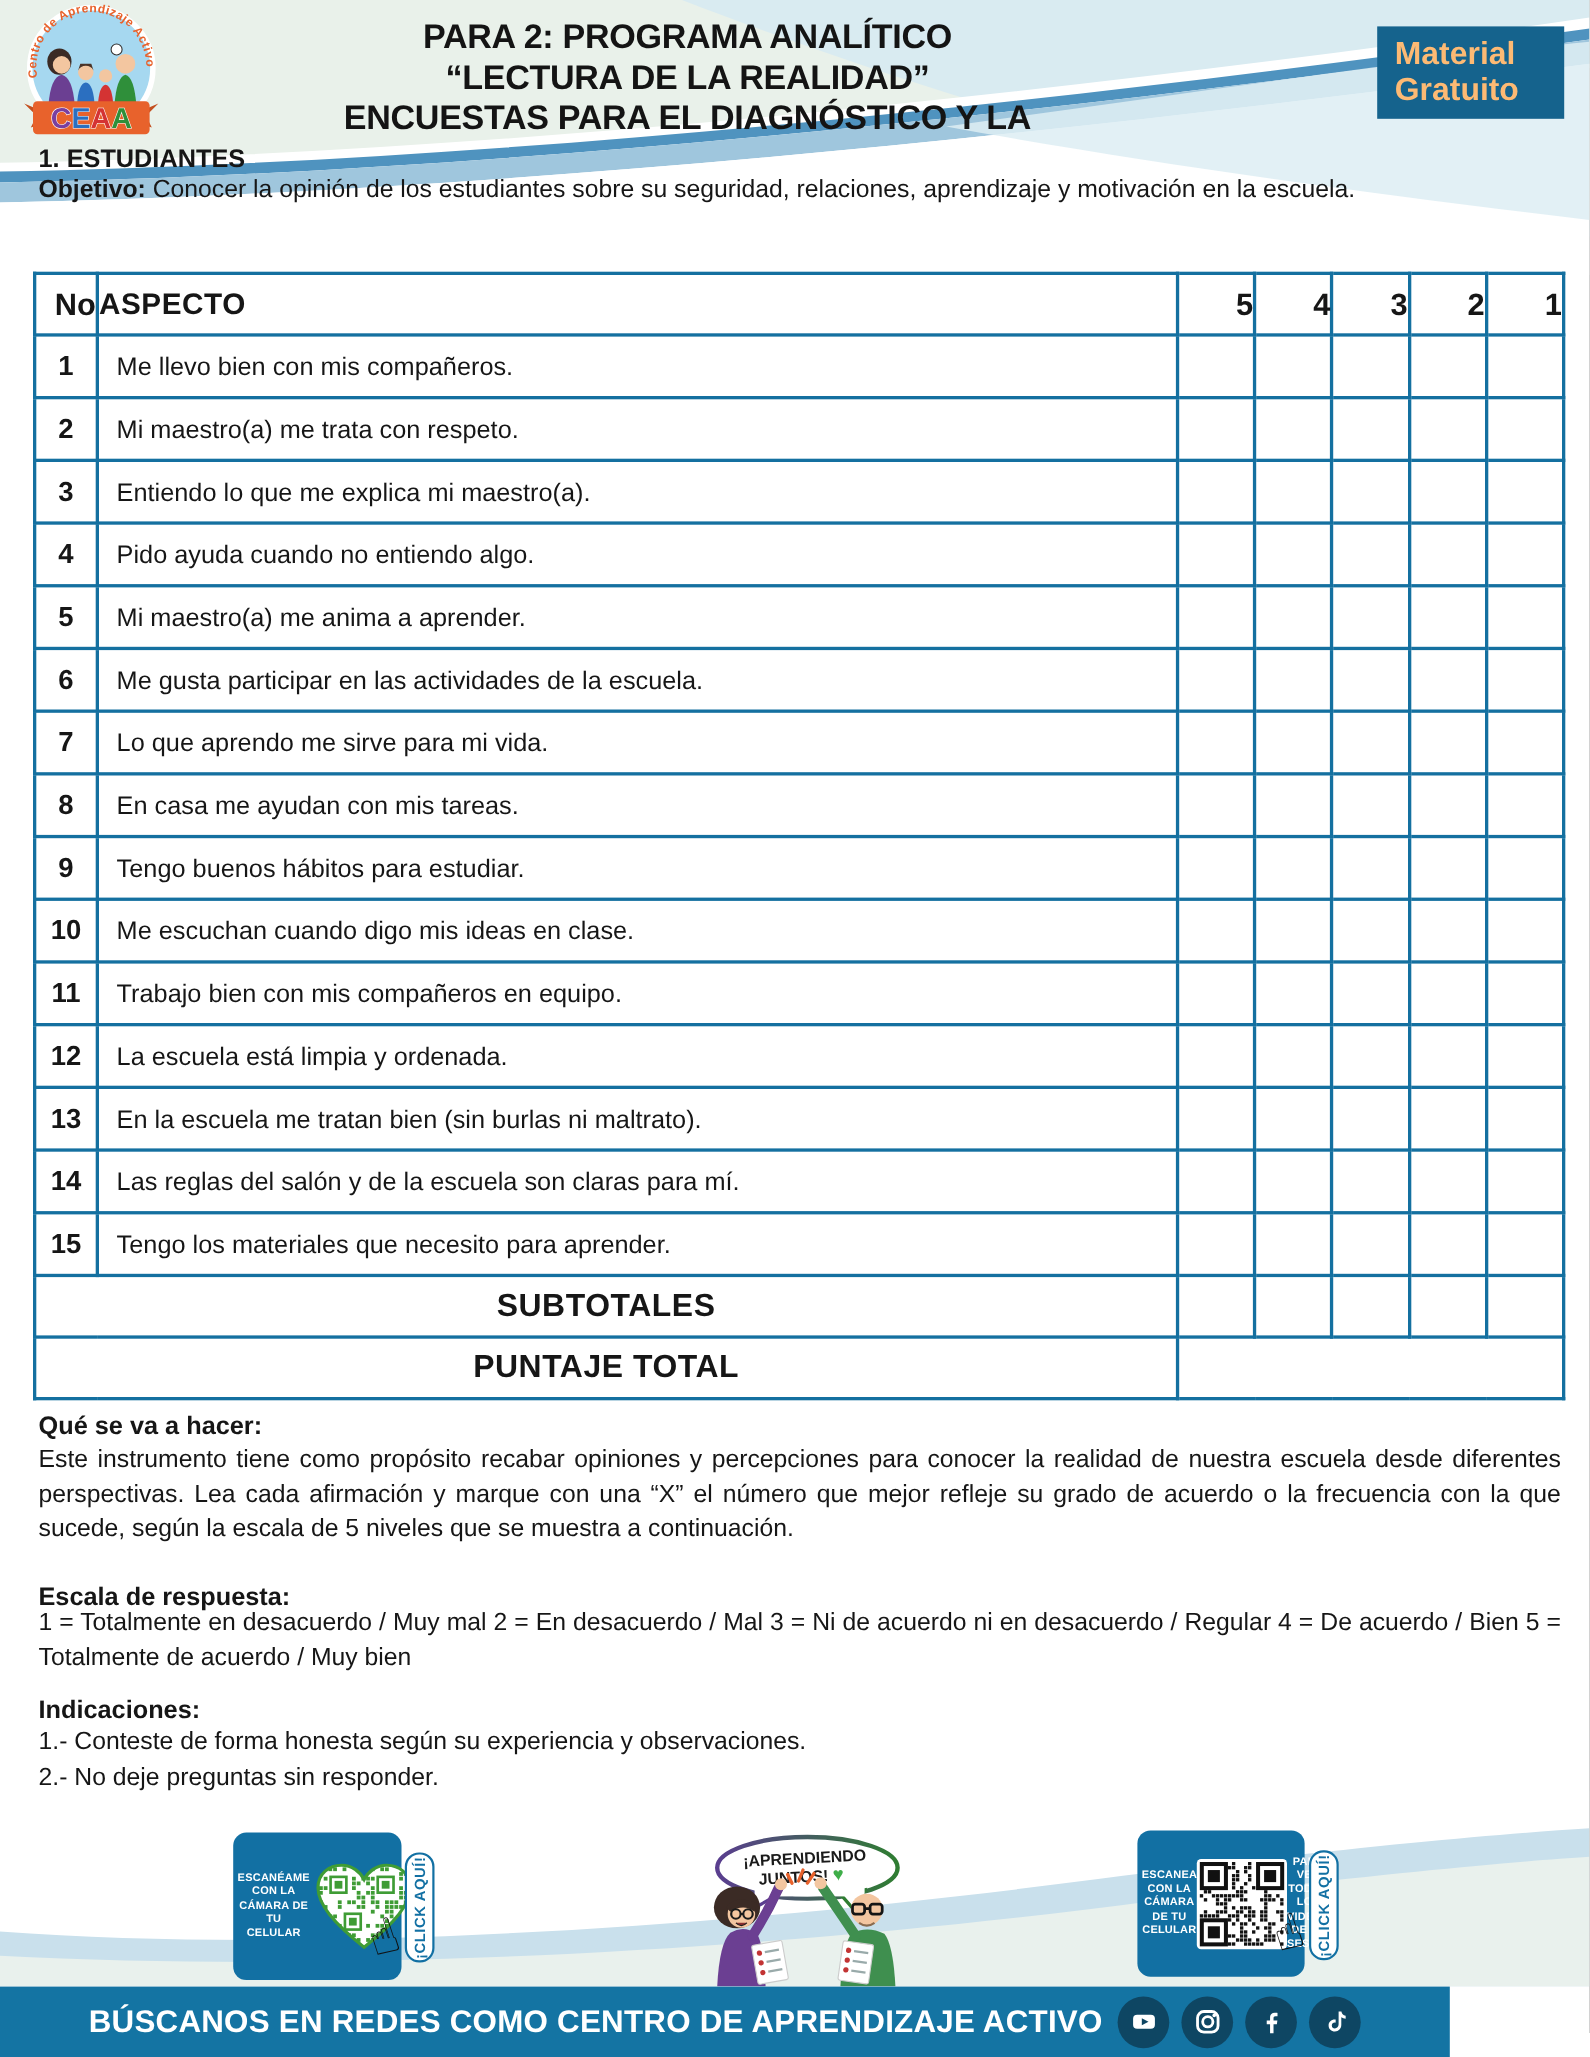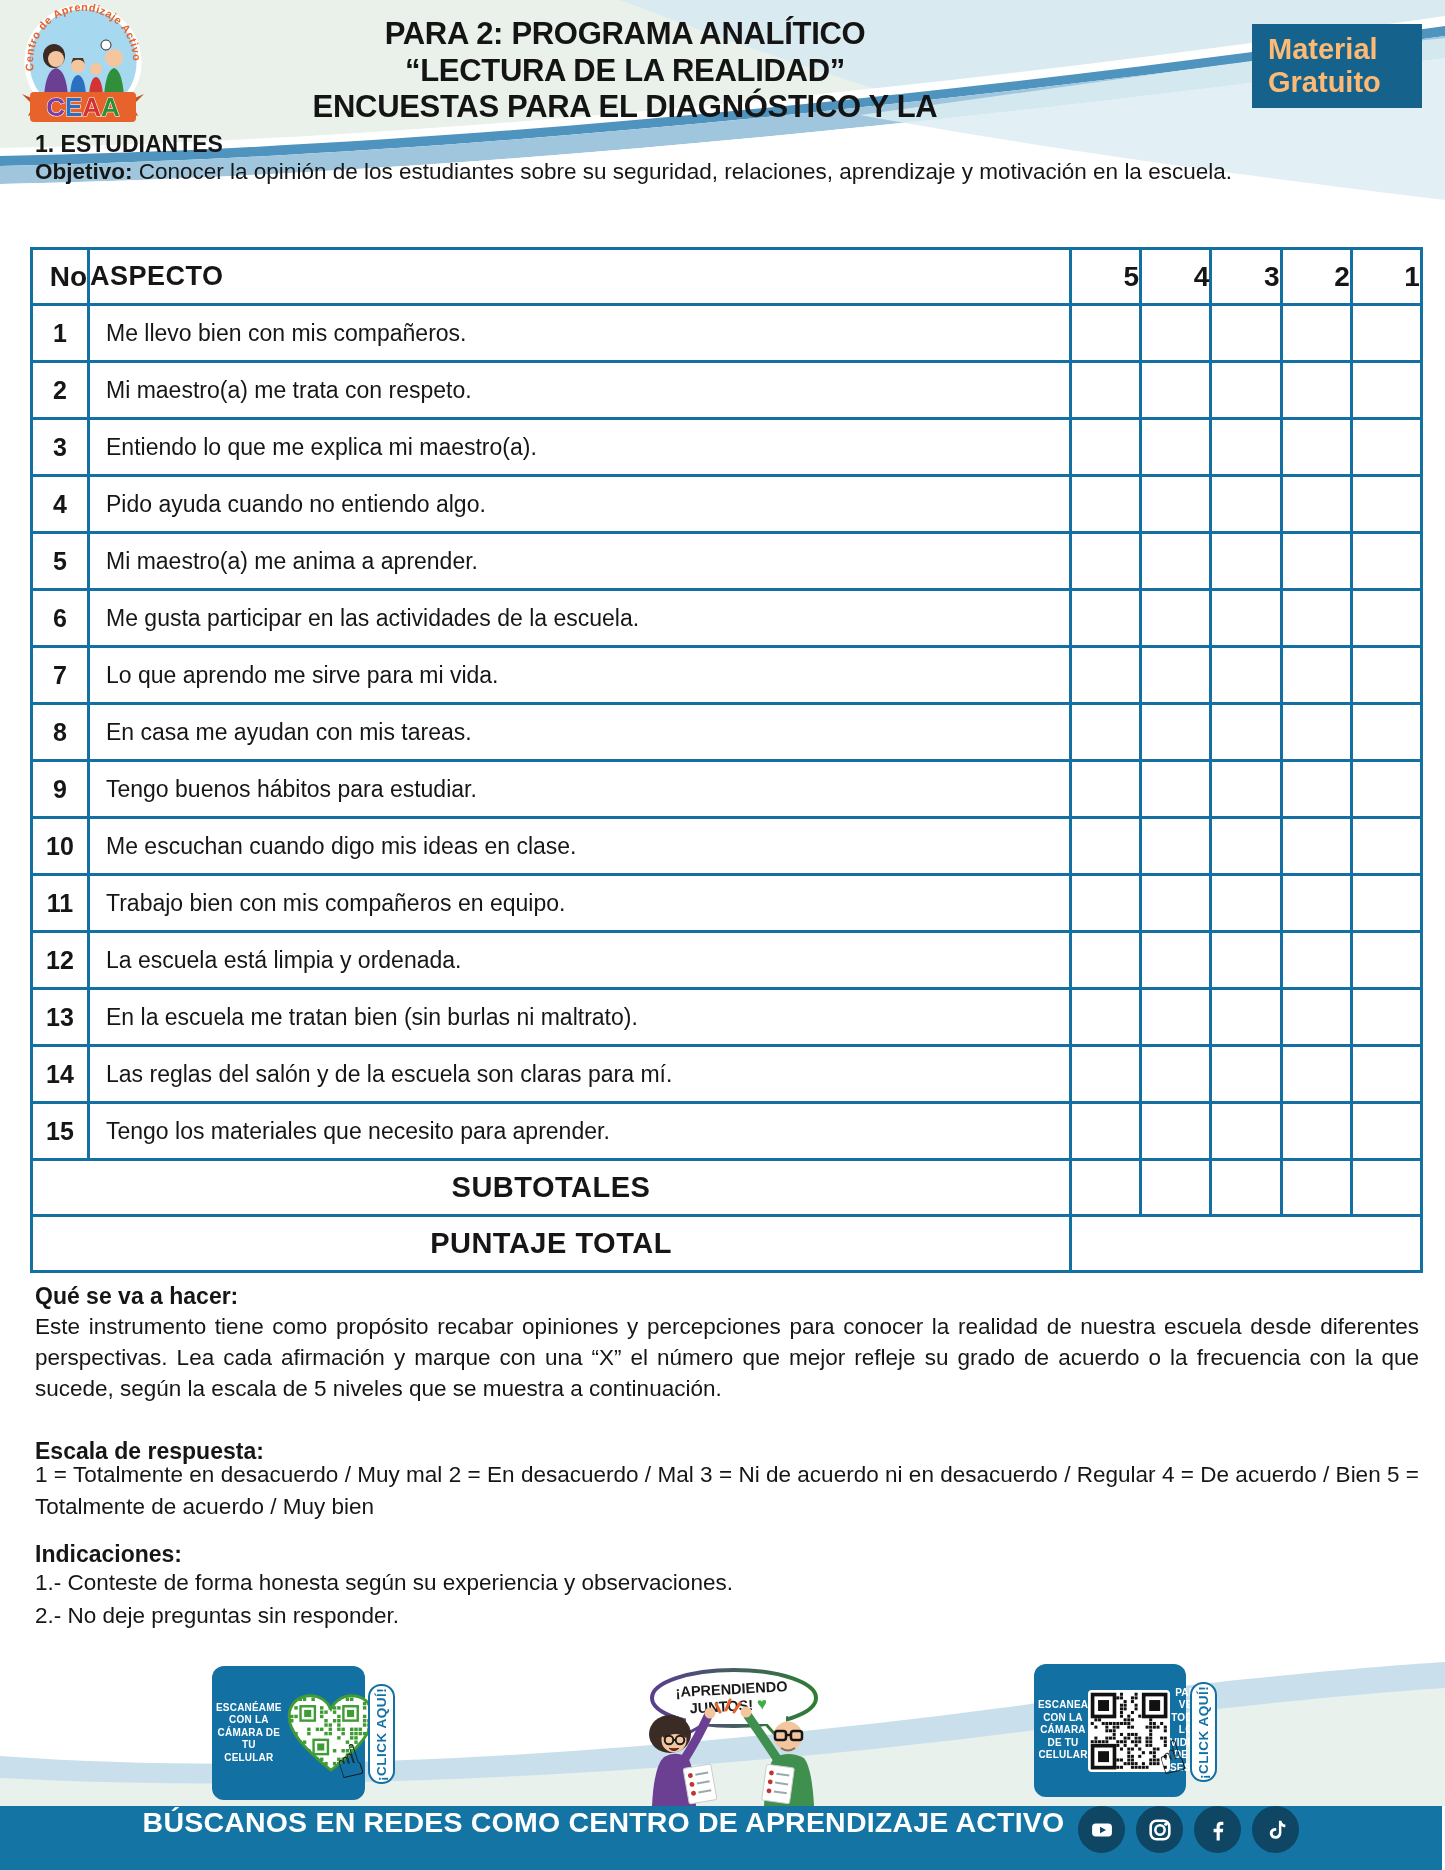--- a/index.html
+++ b/index.html
@@ -55,22 +55,22 @@
   .pill-left{left:368px;top:1684px}
   .pill-right{left:1190px;top:1682px}
   .hand{position:absolute;font-size:44px;color:#101010;transform:rotate(-18deg);line-height:1;
         font-family:"DejaVu Sans",sans-serif}
   .hand-left{left:336px;top:1740px}
   .hand-right{left:1158px;top:1736px}
 
   .bubble{position:absolute;left:646px;top:1666px;width:176px;height:76px}
   .mascots{position:absolute;left:626px;top:1696px;width:250px;height:110px}
 
-  .footer-bar{position:absolute;left:0;top:1806px;width:1442px;height:64px;background:var(--bar_bg);
-              display:flex;align-items:flex-start;justify-content:center;gap:14px}
+  .footer-bar{position:absolute;left:0;top:1806px;width:1318px;height:64px;background:var(--bar_bg);
+              display:flex;align-items:center;justify-content:center;gap:14px}
   .bar-text{color:#fff;font-weight:bold;font-size:28.5px;letter-spacing:.2px}
   .social-row{display:flex;gap:11px;align-items:center}
   .social-circle{width:47px;height:47px;border-radius:50%;background:#0e4663;display:flex;align-items:center;justify-content:center}
   .social-circle svg{width:28px;height:28px}
 </style>
 </head>
 <body>
 
 <div class="page">
 

